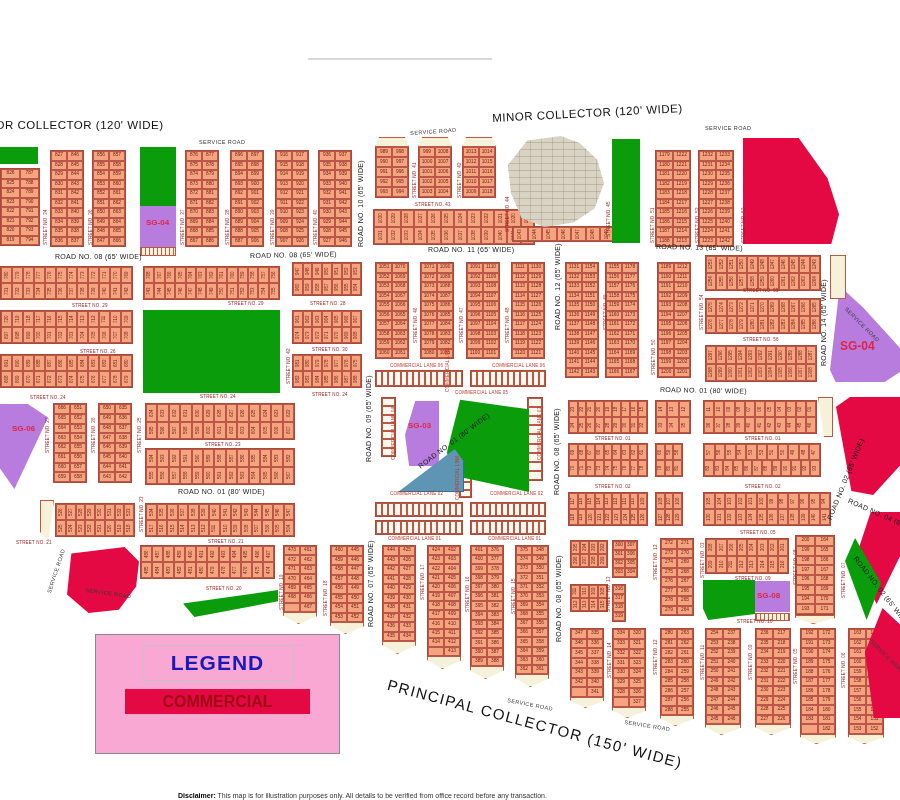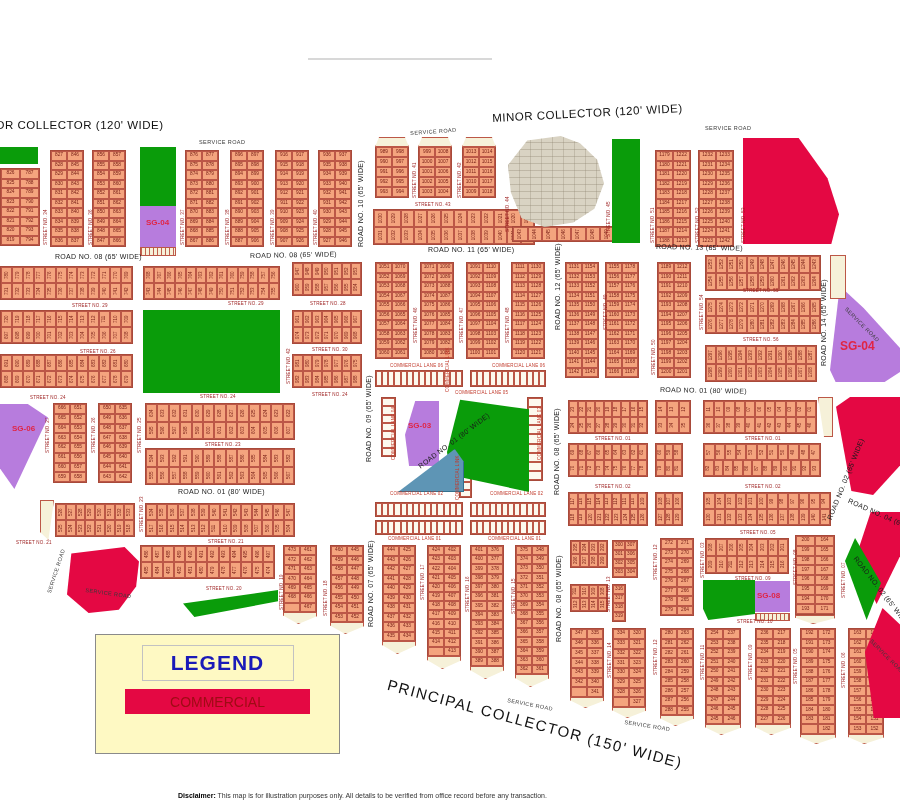--- a/index.html
+++ b/index.html
@@ -30,29 +30,29 @@
   .k-rd{font-size:7px;color:#1a1a1a;letter-spacing:0.3px;}
   .k-sv{font-size:5.5px;color:#3a3a3a;letter-spacing:0.4px;}
   .k-cm{font-size:4.5px;color:#c0392b;letter-spacing:0.2px;}
   .k-sg{font-size:8px;font-weight:bold;color:#e02545;}
   .k-sg4{font-size:12px;font-weight:bold;color:#e02545;}
   .k-big{font-size:11.5px;color:#111;letter-spacing:0.5px;}
   .k-pc{font-size:15px;color:#111;letter-spacing:1.5px;}
   #title{position:absolute;left:305px;top:20px;width:190px;text-align:center;
          font-size:30px;font-weight:bold;color:#0d0d0d;}
   #title-rule{position:absolute;left:308px;top:58px;width:184px;height:2px;background:#d8d8d8;}
-  #legend{position:absolute;left:95px;top:634px;width:243px;height:118px;background:#fef9c3;
+  #legend{position:absolute;left:95px;top:634px;width:243px;height:118px;background:#f9a8d4;
           border:1px solid #8a8a8a;}
   #legend .lg-title{margin:10px auto 0 auto;width:150px;height:34px;border:1px solid #c2c2c2;
           display:flex;align-items:center;justify-content:center;font-size:21px;font-weight:bold;
           color:#1a1ab8;letter-spacing:1px;}
   #legend .lg-kanal{margin:9px auto 0 auto;width:185px;height:26px;background:#f4a47e;
           display:flex;align-items:center;justify-content:center;font-size:11px;color:#7b231a;}
   #legend .lg-com{margin:8px auto 0 auto;width:185px;height:25px;background:#e40843;
-          display:flex;align-items:center;justify-content:center;font-size:14px;font-weight:normal;color:#9e0c14;}
+          display:flex;align-items:center;justify-content:center;font-size:16px;font-weight:bold;color:#9e0c14;}
   #disclaimer{position:absolute;left:178px;top:792px;width:720px;font-size:7px;color:#333;white-space:nowrap;}
   #disclaimer b{color:#000;}
 </style>
 </head>
 <body>
 
 <div id="stage">
   <div id="title-rule"></div>
 
   <div id="legend">

